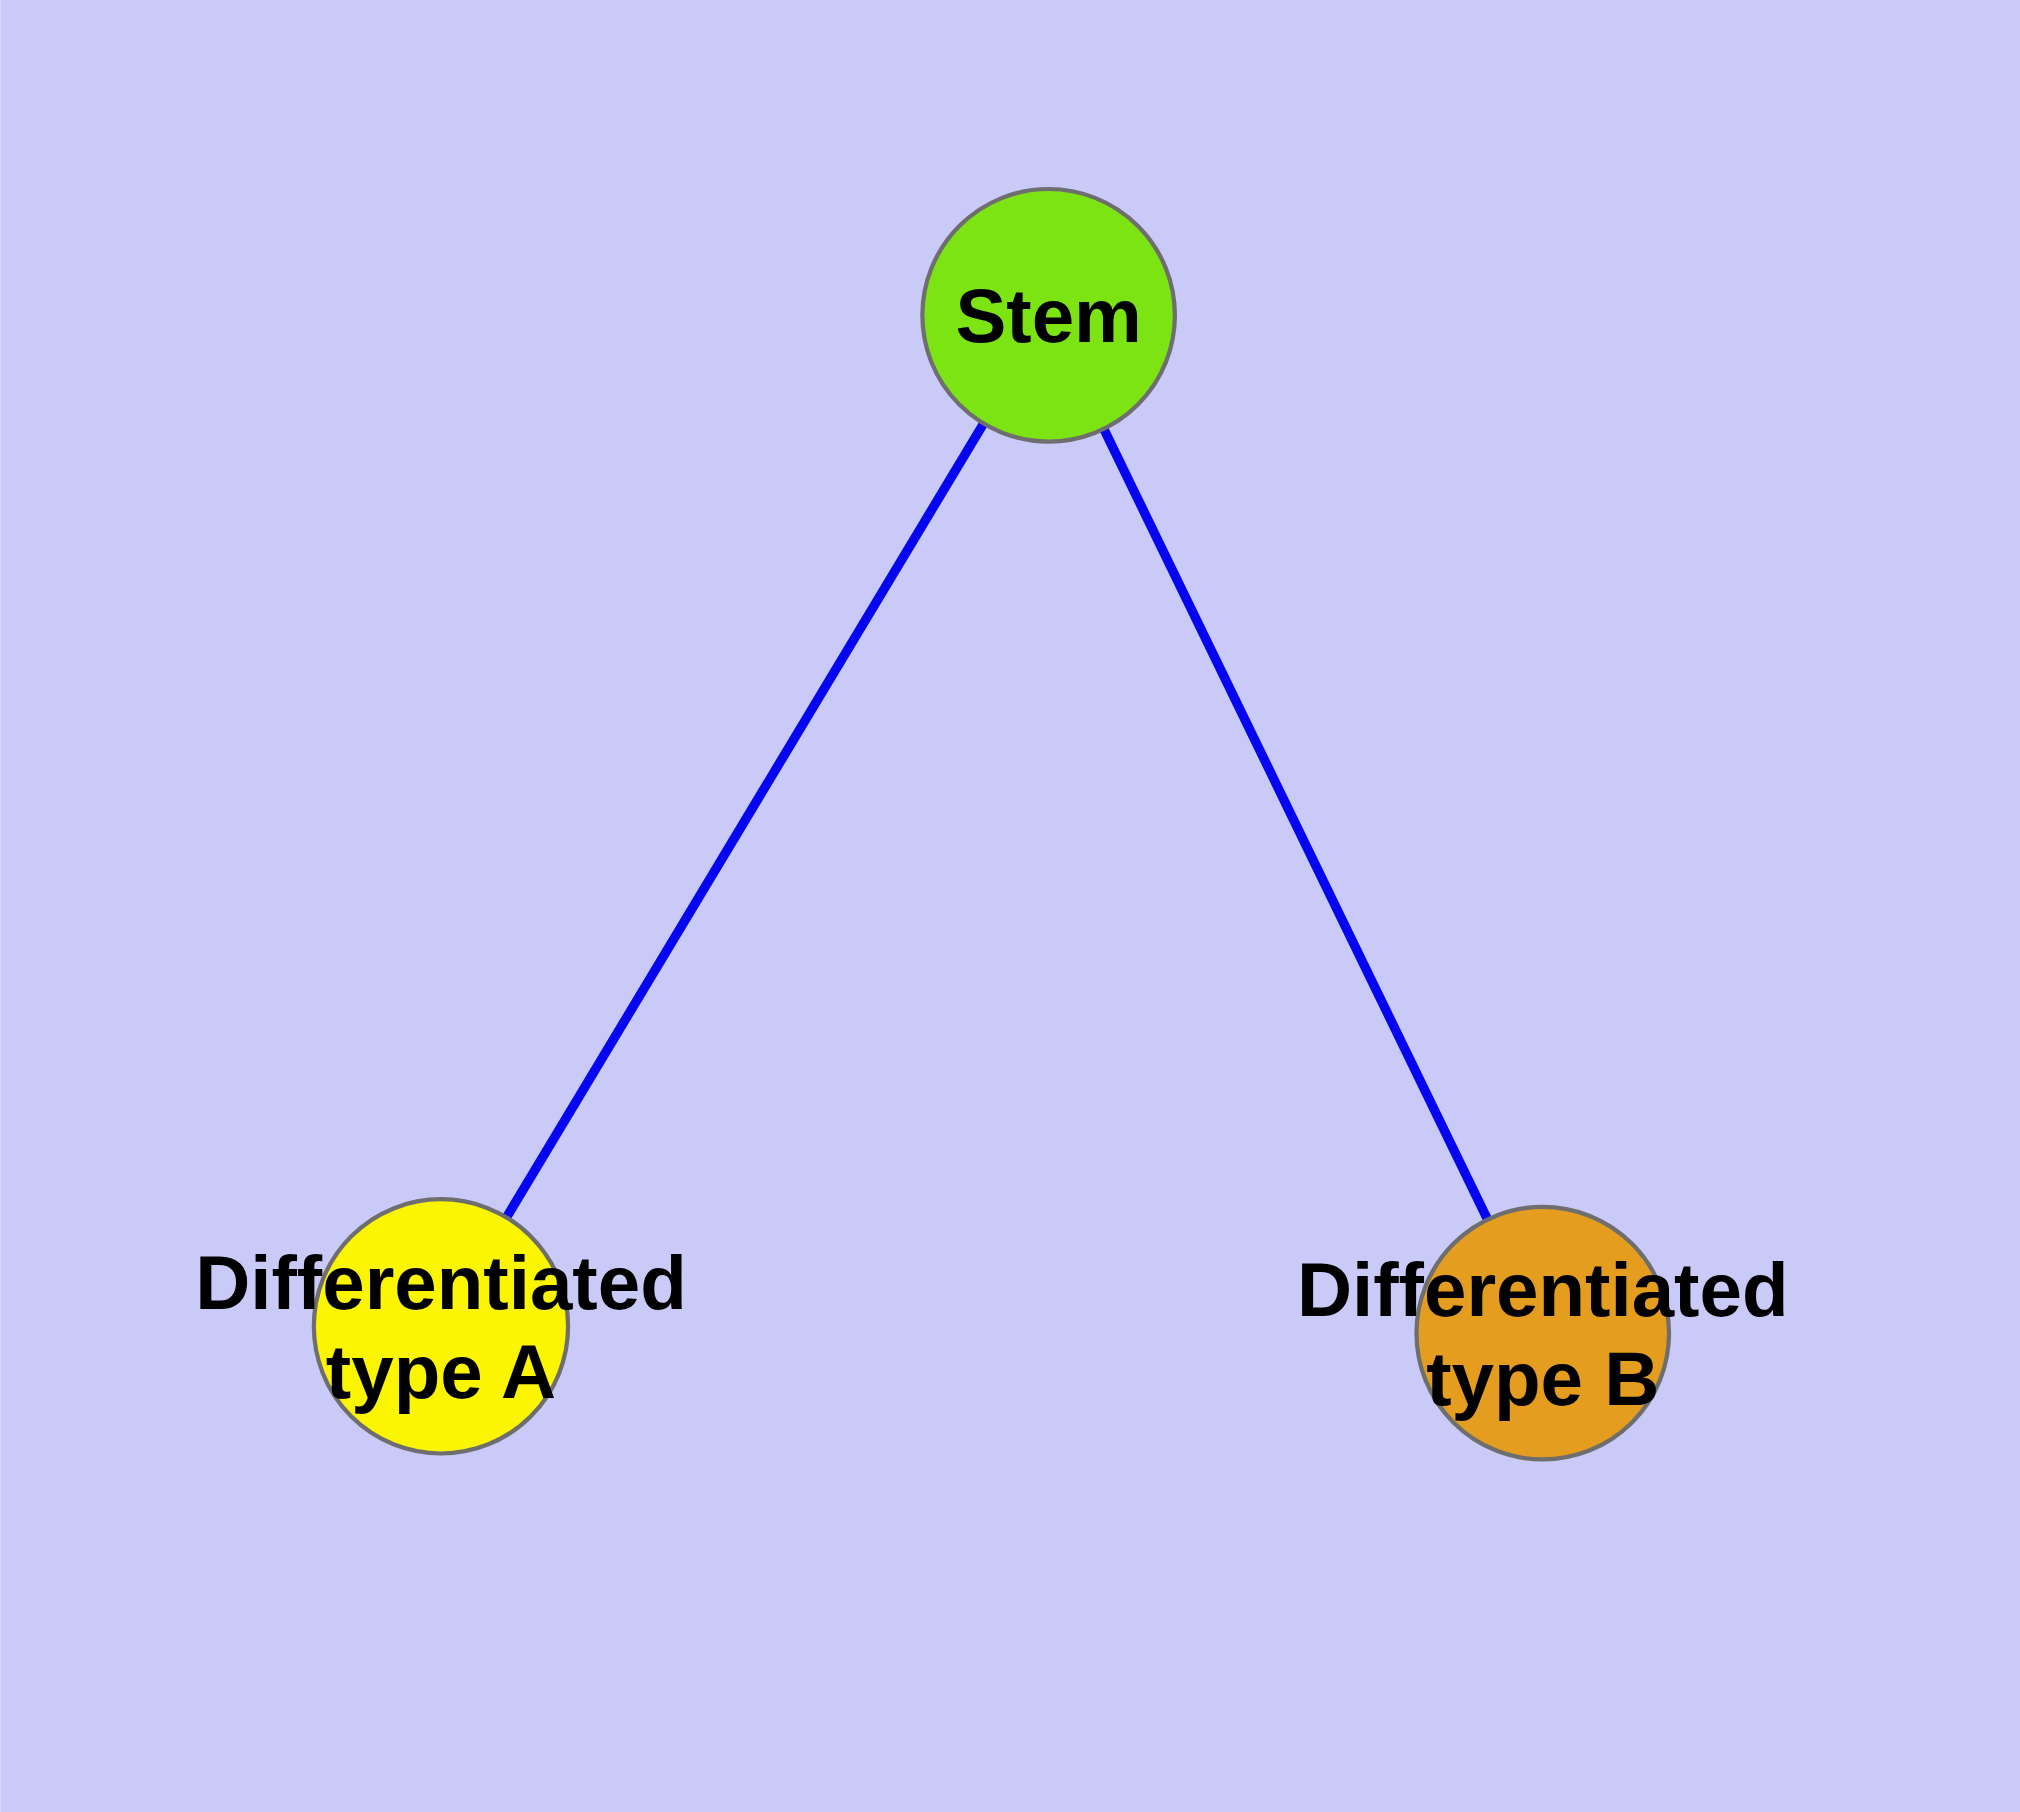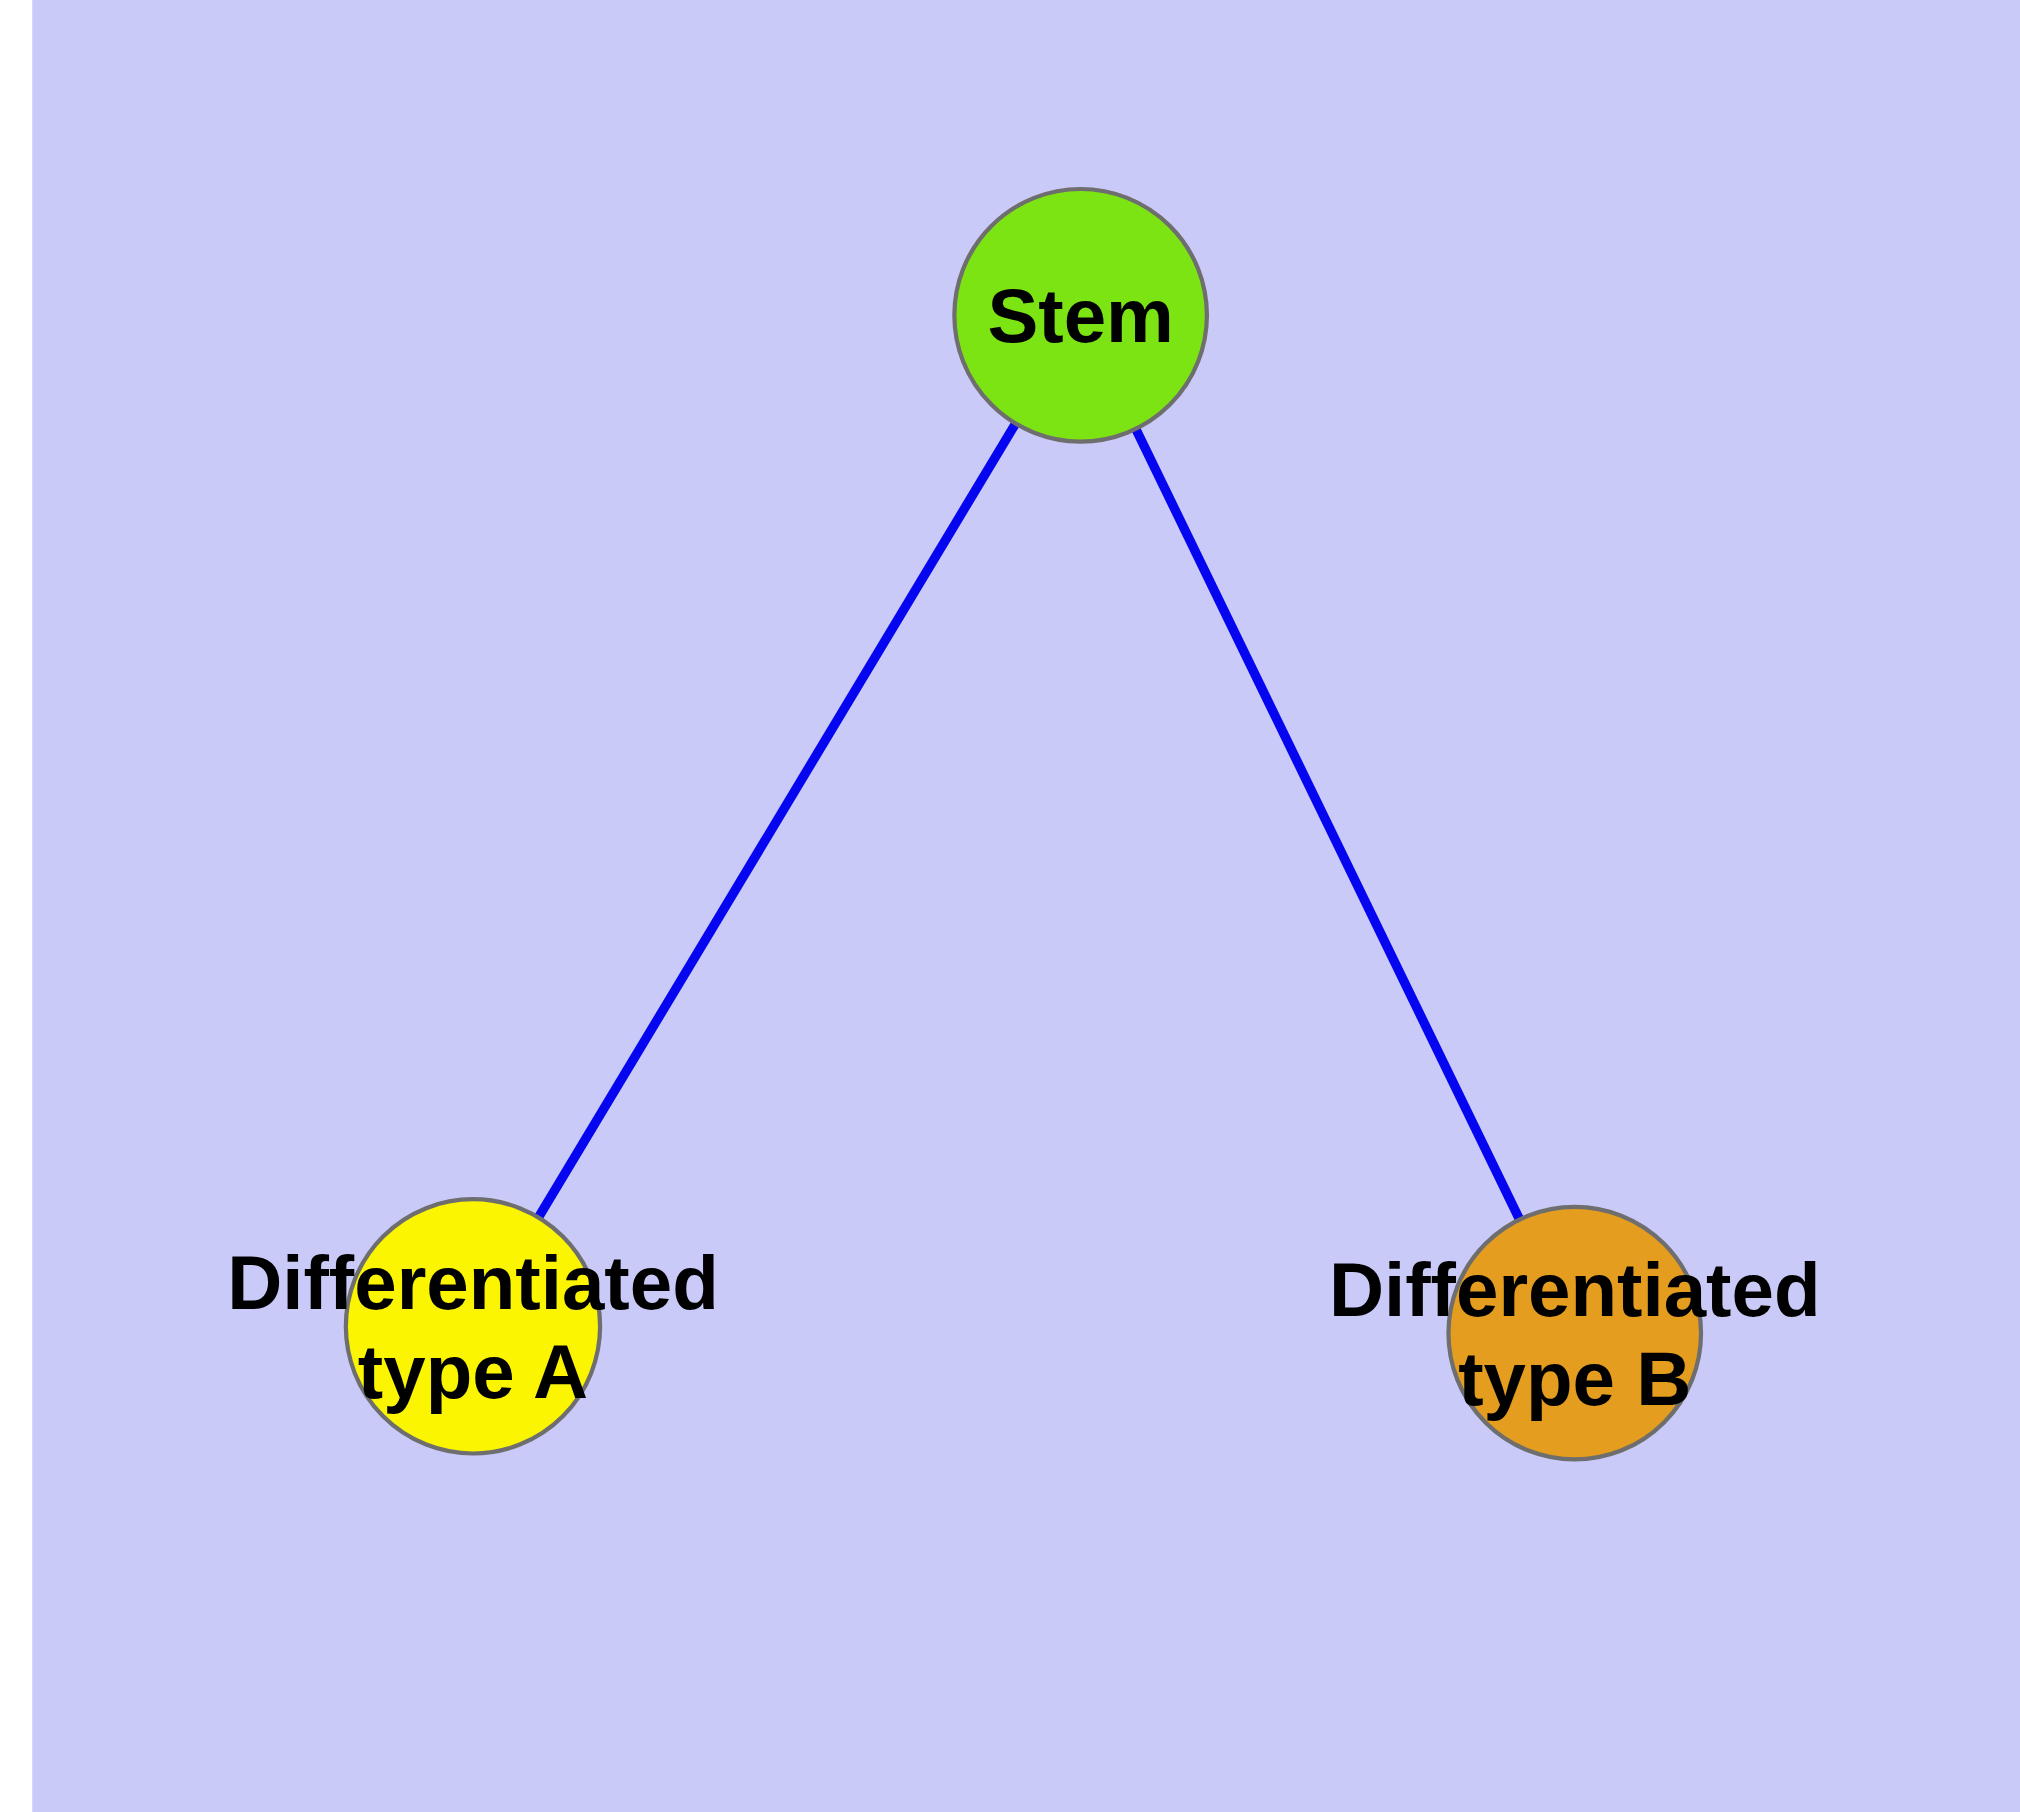--- a/index.html
+++ b/index.html
@@ -4,21 +4,20 @@
 <style>
   html, body {
     margin: 0;
     padding: 0;
     background: #ffffff;
   }
   .stage {
     width: 1686px;
     height: 1812px;
     position: relative;
-    padding-left: 32px;
   }
   svg {
     display: block;
     width: 2021px;
     height: 1812px;
   }
   .node-label {
     font-family: "Liberation Sans", sans-serif;
     font-weight: 700;
     font-size: 90px;

